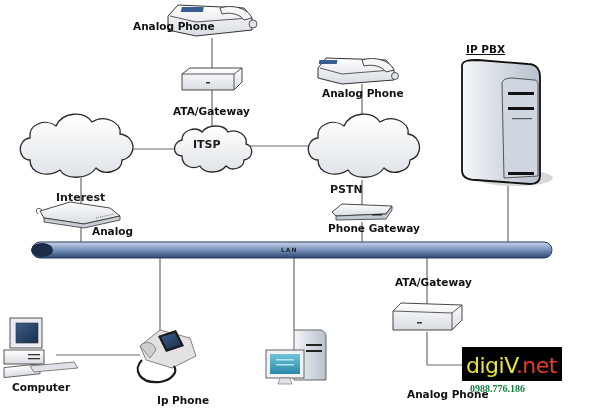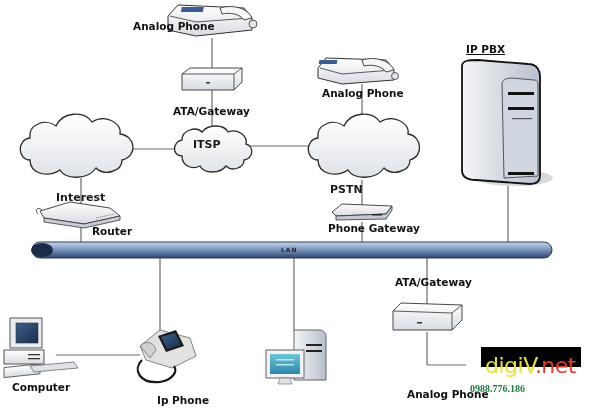--- a/index.html
+++ b/index.html
@@ -1,21 +1,21 @@
 <!DOCTYPE html>
 <html><head>
 <meta charset="utf-8">
 <style>
   html, body { margin: 0; padding: 0; background: #ffffff; }
   body { width: 602px; height: 409px; position: relative; overflow: hidden; font-family: "DejaVu Sans", sans-serif; }
   #stage { position: absolute; left: 0; top: 0; width: 602px; height: 409px; }
   .lbl { position: absolute; font-family: "DejaVu Sans", sans-serif; font-weight: bold; font-size: 10.5px; color: #111; white-space: nowrap; line-height: 12px; }
   .cloud-lbl { position: absolute; font-family: "DejaVu Sans", sans-serif; font-weight: bold; font-size: 11px; color: #1a1a1a; white-space: nowrap; }
   .lan-lbl { position: absolute; font-family: "DejaVu Sans", sans-serif; font-weight: bold; font-size: 6px; color: #1b2233; letter-spacing: 1px; }
-  #watermark { position: absolute; left: 481px; top: 347px; width: 100px; height: 20px; background: #000; }
+  #watermark { position: absolute; left: 462px; top: 347px; width: 100px; height: 34px; background: #000; }
   #wm-text { position: absolute; left: 4px; top: 6px; font-family: "DejaVu Sans", sans-serif; font-size: 22px; color: #e8e23a; font-weight: normal; letter-spacing: -0.5px; line-height: 26px; }
   #wm-net { color: #e83a2a; }
   #phone-number { position: absolute; left: 470px; top: 383px; font-family: "Liberation Serif", serif; font-weight: bold; font-size: 10px; color: #15803d; }
 </style>
 </head>
 <body>
 
 <svg id="stage" width="602" height="409" viewBox="0 0 602 409" xmlns="http://www.w3.org/2000/svg">
   <defs>
     <linearGradient id="lanGrad" x1="0" y1="0" x2="0" y2="1">
@@ -160,21 +160,21 @@
   </g>
 </svg>
 
 <div class="lbl" style="left:133px; top:20px;">Analog Phone</div>
 <div class="lbl" style="left:173px; top:105px;">ATA/Gateway</div>
 <div class="cloud-lbl" style="left:56px; top:143px;margin-top:48px;">Interest</div>
 <div class="cloud-lbl" style="left:193px; top:138px;">ITSP</div>
 <div class="cloud-lbl" style="left:330px; top:143px;margin-top:40px;">PSTN</div>
 <div class="lbl" style="left:322px; top:87px;">Analog Phone</div>
 <div class="lbl" style="left:466px; top:43px;text-decoration:underline;">IP PBX</div>
-<div class="lbl" style="left:92px; top:225px;">Router</div>
+<div class="lbl" style="left:92px; top:225px;">Analog</div>
 <div class="lbl" style="left:328px; top:222px;">Phone Gateway</div>
 <div class="lan-lbl" style="left:281px; top:246px;">LAN</div>
 <div class="lbl" style="left:12px; top:381px;">Computer</div>
 <div class="lbl" style="left:121px; top:394px;margin-left:36px;">Ip Phone</div>
 <div class="lbl" style="left:395px; top:276px;">ATA/Gateway</div>
 <div class="lbl" style="left:407px; top:388px;">Analog Phone</div>
 
 <div id="watermark">
   <div id="wm-text"><span>digi</span><span>V</span><span id="wm-net">.net</span></div>
 </div>

